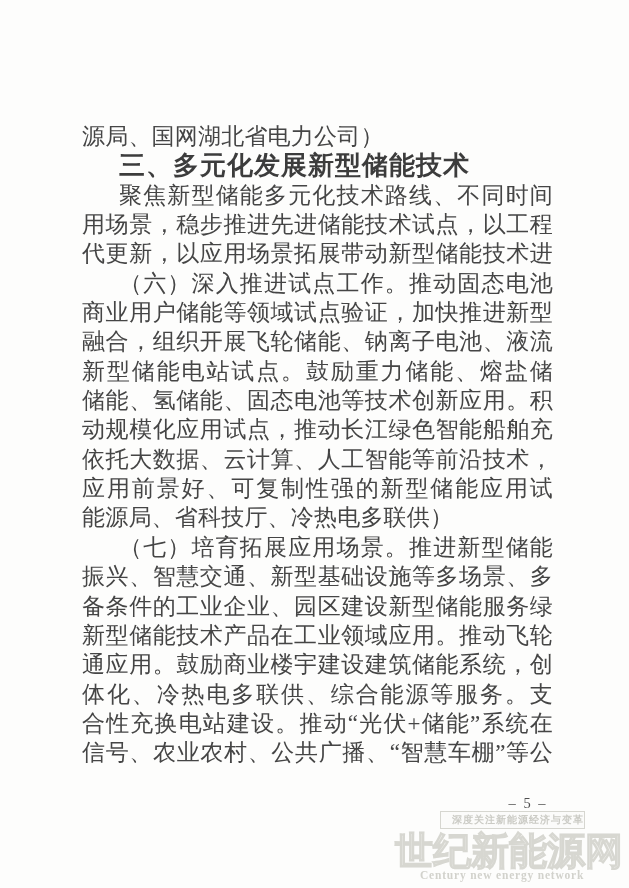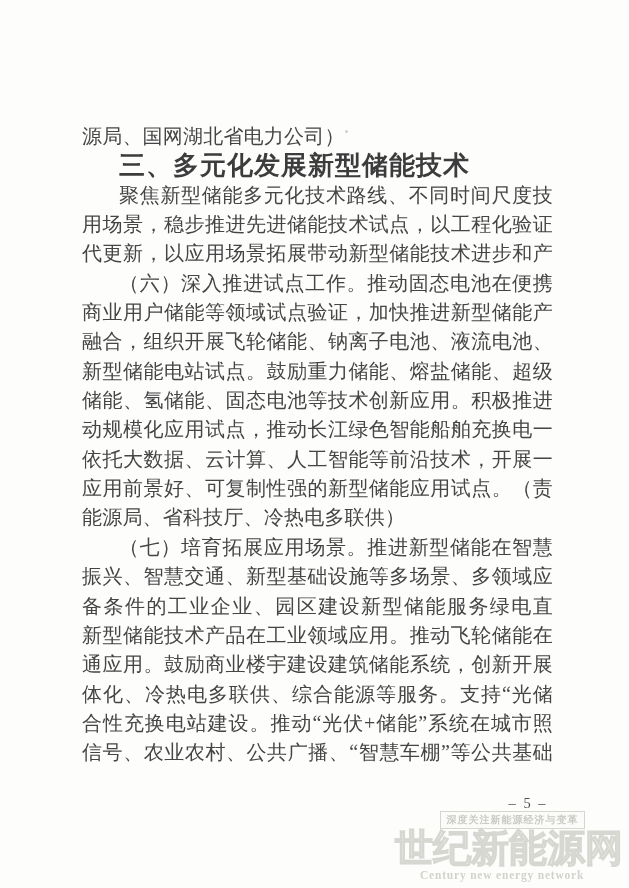--- a/index.html
+++ b/index.html
@@ -19,21 +19,21 @@
     position: absolute;
     left: 82px;
     top: 122px;
     width: 471px;
     color: #454545;
   }
   .line {
     display: block;
     height: 29.35px;
     line-height: 29.35px;
-    font-size: 20px;
+    font-size: 23px;
     letter-spacing: 0.2px;
     white-space: nowrap;
   }
   .line.fill {
     white-space: normal;
     text-align: justify;
     text-align-last: justify;
     overflow: hidden;
   }
   .line.indent {
@@ -75,40 +75,40 @@
     position: absolute;
     left: 440px;
     top: 811px;
     width: 143px;
     height: 16px;
     border: 1px solid #d6d6d0;
     background: #fbfbfa;
     color: #cbcbc5;
     font-size: 10px;
     line-height: 16px;
-    text-align: center;
+    text-align: right;
     letter-spacing: 1px;
     font-weight: bold;
     overflow: hidden;
     font-family: "Liberation Sans", "DejaVu Sans", sans-serif;
   }
   .watermark-cn {
     position: absolute;
     left: 395px;
     top: 831px;
     width: 226px;
     font-size: 38px;
     line-height: 40px;
     font-weight: bold;
     color: #f3f3f0;
     -webkit-text-stroke: 1.2px #d7d7d1;
     text-align: center;
     letter-spacing: 0px;
     white-space: nowrap;
-    font-family: Liberation Mono, monospace;
+    font-family: Liberation Sans, sans-serif;
   }
   .watermark-en {
     position: absolute;
     left: 420px;
     top: 869px;
     width: 180px;
     text-align: left;
     font-size: 11.5px;
     letter-spacing: 0.8px;
     color: #d2d2cc;

